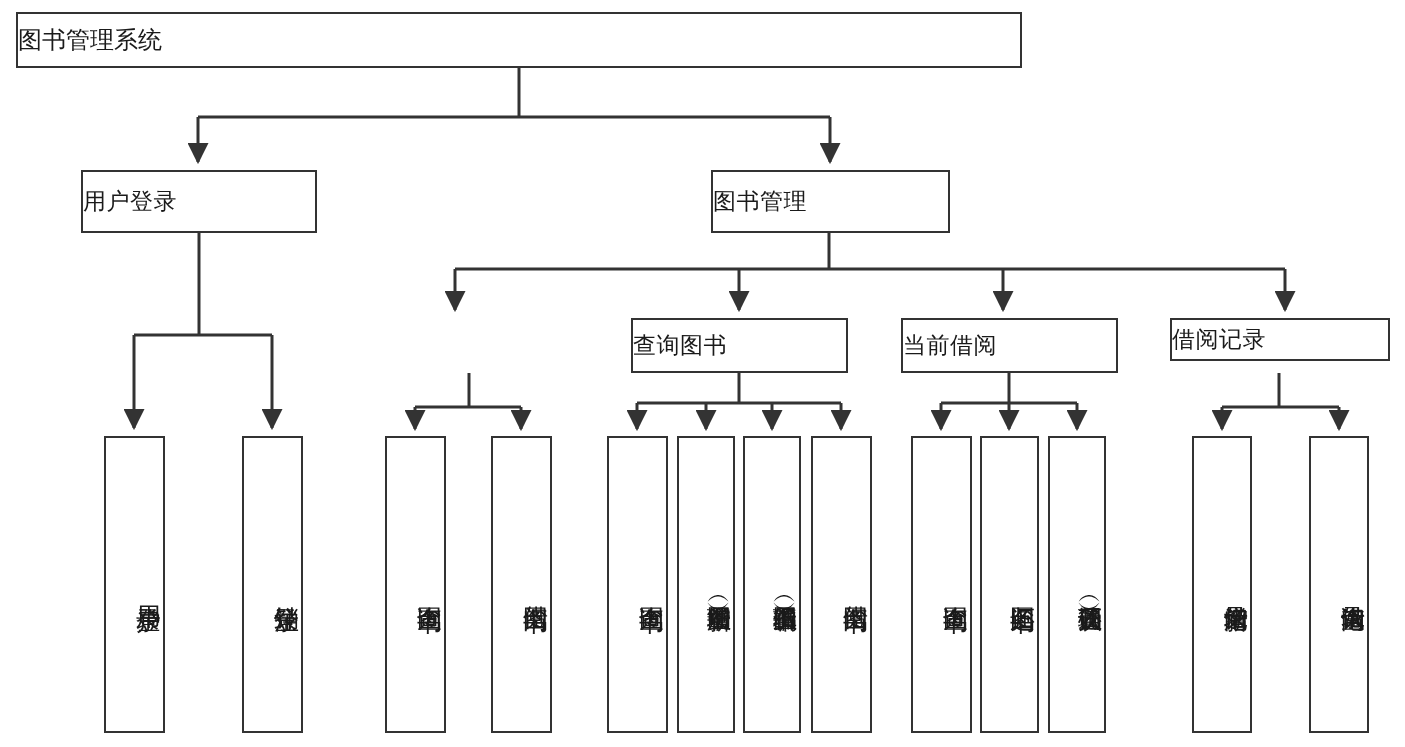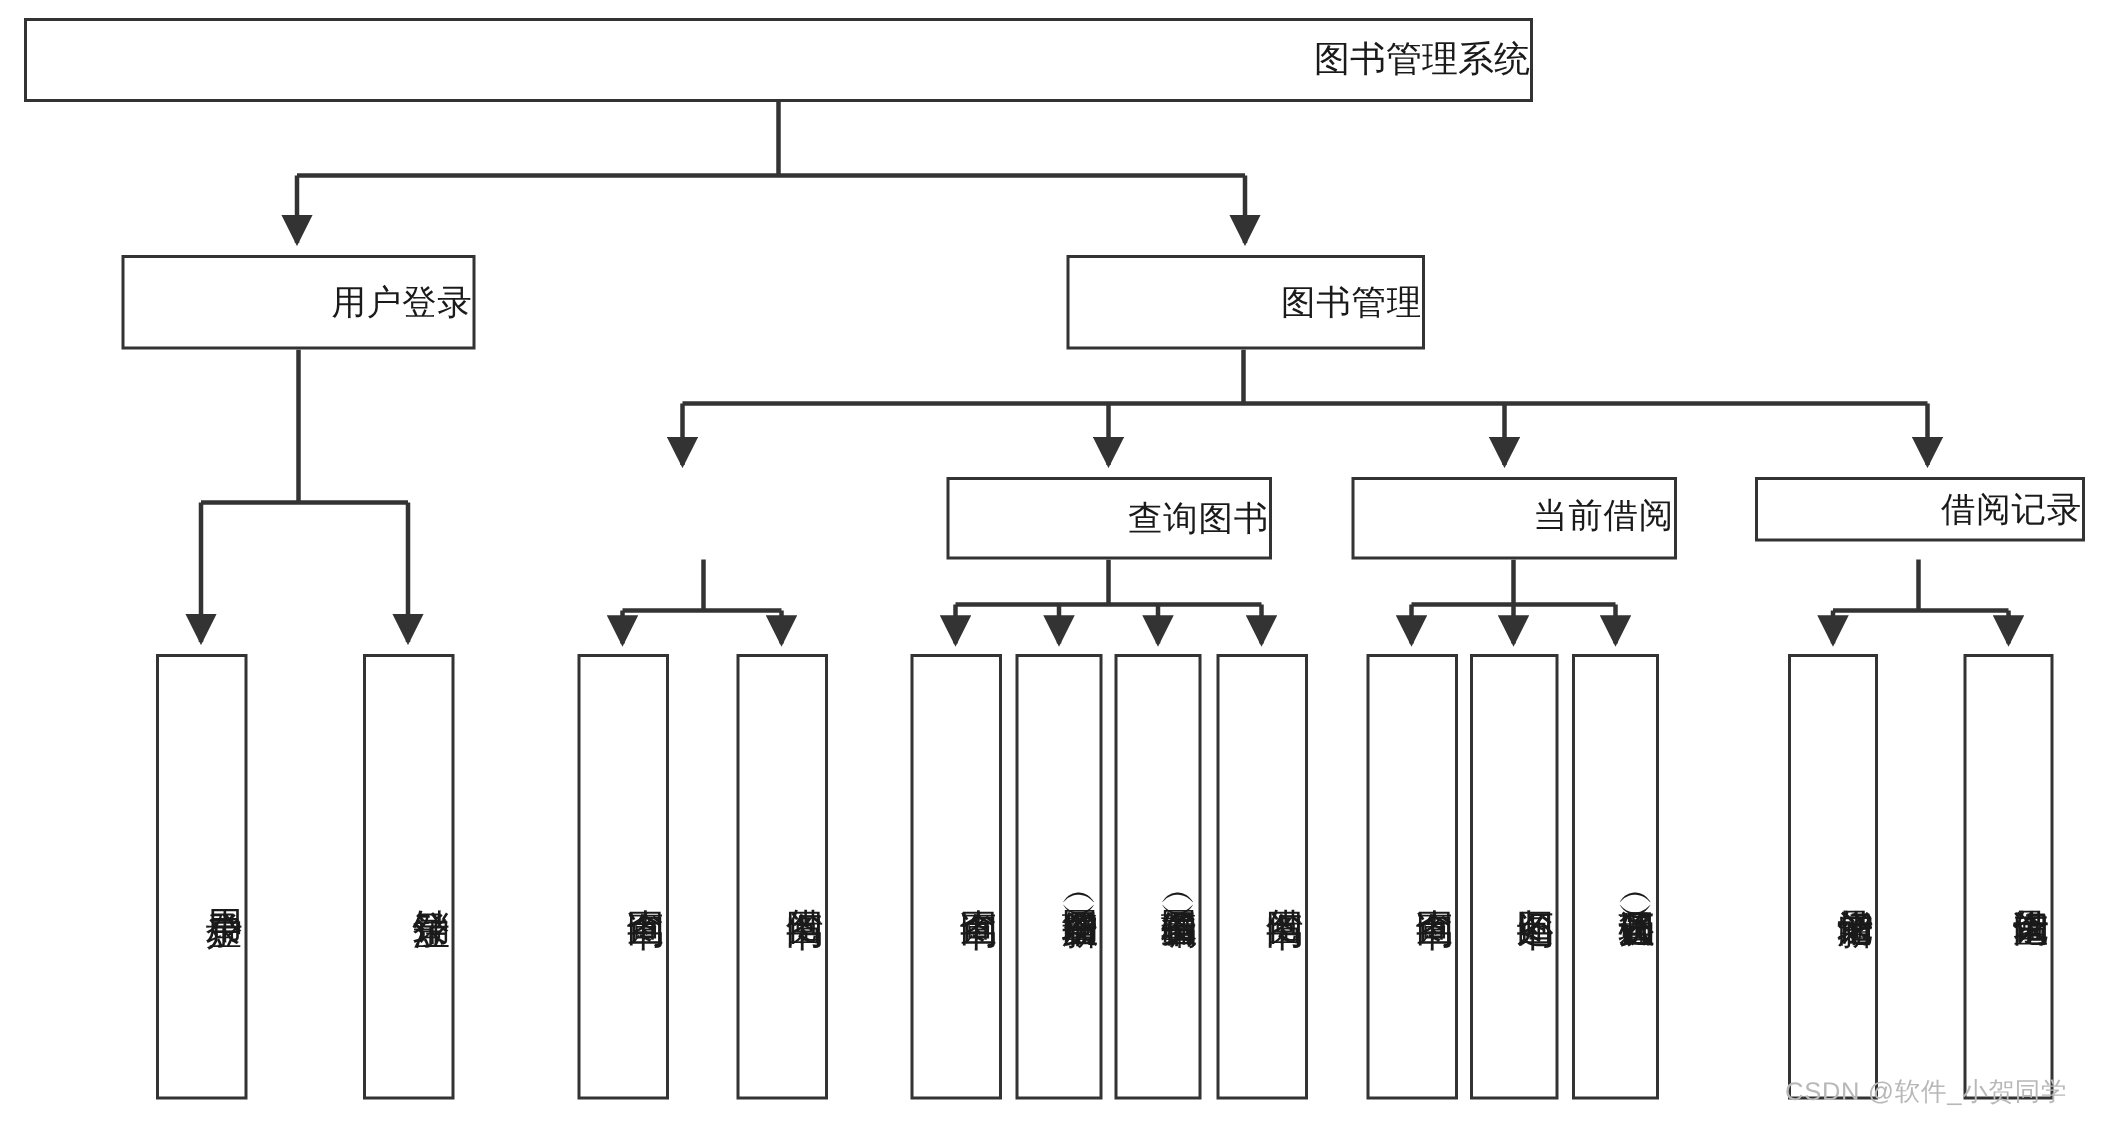--- a/index.html
+++ b/index.html
@@ -25,21 +25,21 @@
     height: 747px;
     pointer-events: none;
   }
   .node {
     position: absolute;
     box-sizing: border-box;
     border: 2px solid #333333;
     background: #ffffff;
     display: flex;
     align-items: center;
-    justify-content: flex-end;
+    justify-content: flex-start;
     color: #1a1a1a;
     line-height: 1.18;
     text-align: center;
   }
   .node.horiz {
     font-size: 23px;
     letter-spacing: 0.5px;
   }
   .node.root {
     font-size: 24px;
@@ -128,21 +128,21 @@
   <div class="node horiz" style="left:81px; top:170px; width:236px; height:63px;">
     <span>用户登录</span>
   </div>
   <div class="node horiz" style="left:711px; top:170px; width:239px; height:63px;">
     <span>图书管理</span>
   </div>
 
   <div class="node horiz" style="left:631px; top:318px; width:217px; height:55px;">
     <span>查询图书</span>
   </div>
-  <div class="node horiz" style="left:901px; top:318px; width:217px; height:55px;font-family:Liberation Mono, monospace;">
+  <div class="node horiz" style="left:901px; top:318px; width:217px; height:55px;">
     <span>当前借阅</span>
   </div>
   <div class="node horiz" style="left:1170px; top:318px; width:220px; height:43px;">
     <span>借阅记录</span>
   </div>
 
   <div class="node vert" style="left:104px; top:436px; width:61px; height:297px;">
     <span>用户登录</span>
   </div>
   <div class="node vert" style="left:242px; top:436px; width:61px; height:297px;">
@@ -179,15 +179,14 @@
     <span>确认归还（管理员）</span>
   </div>
 
   <div class="node vert tall-text" style="left:1192px; top:436px; width:60px; height:297px;">
     <span>新增借阅记录</span>
   </div>
   <div class="node vert tall-text" style="left:1309px; top:436px; width:60px; height:297px;">
     <span>查询借阅记录</span>
   </div>
 
-  <div class="watermark" style="left:1190px; top:716px;">CSDN @软件_小贺同学</div>
 
 </div>
 
 </body></html>

